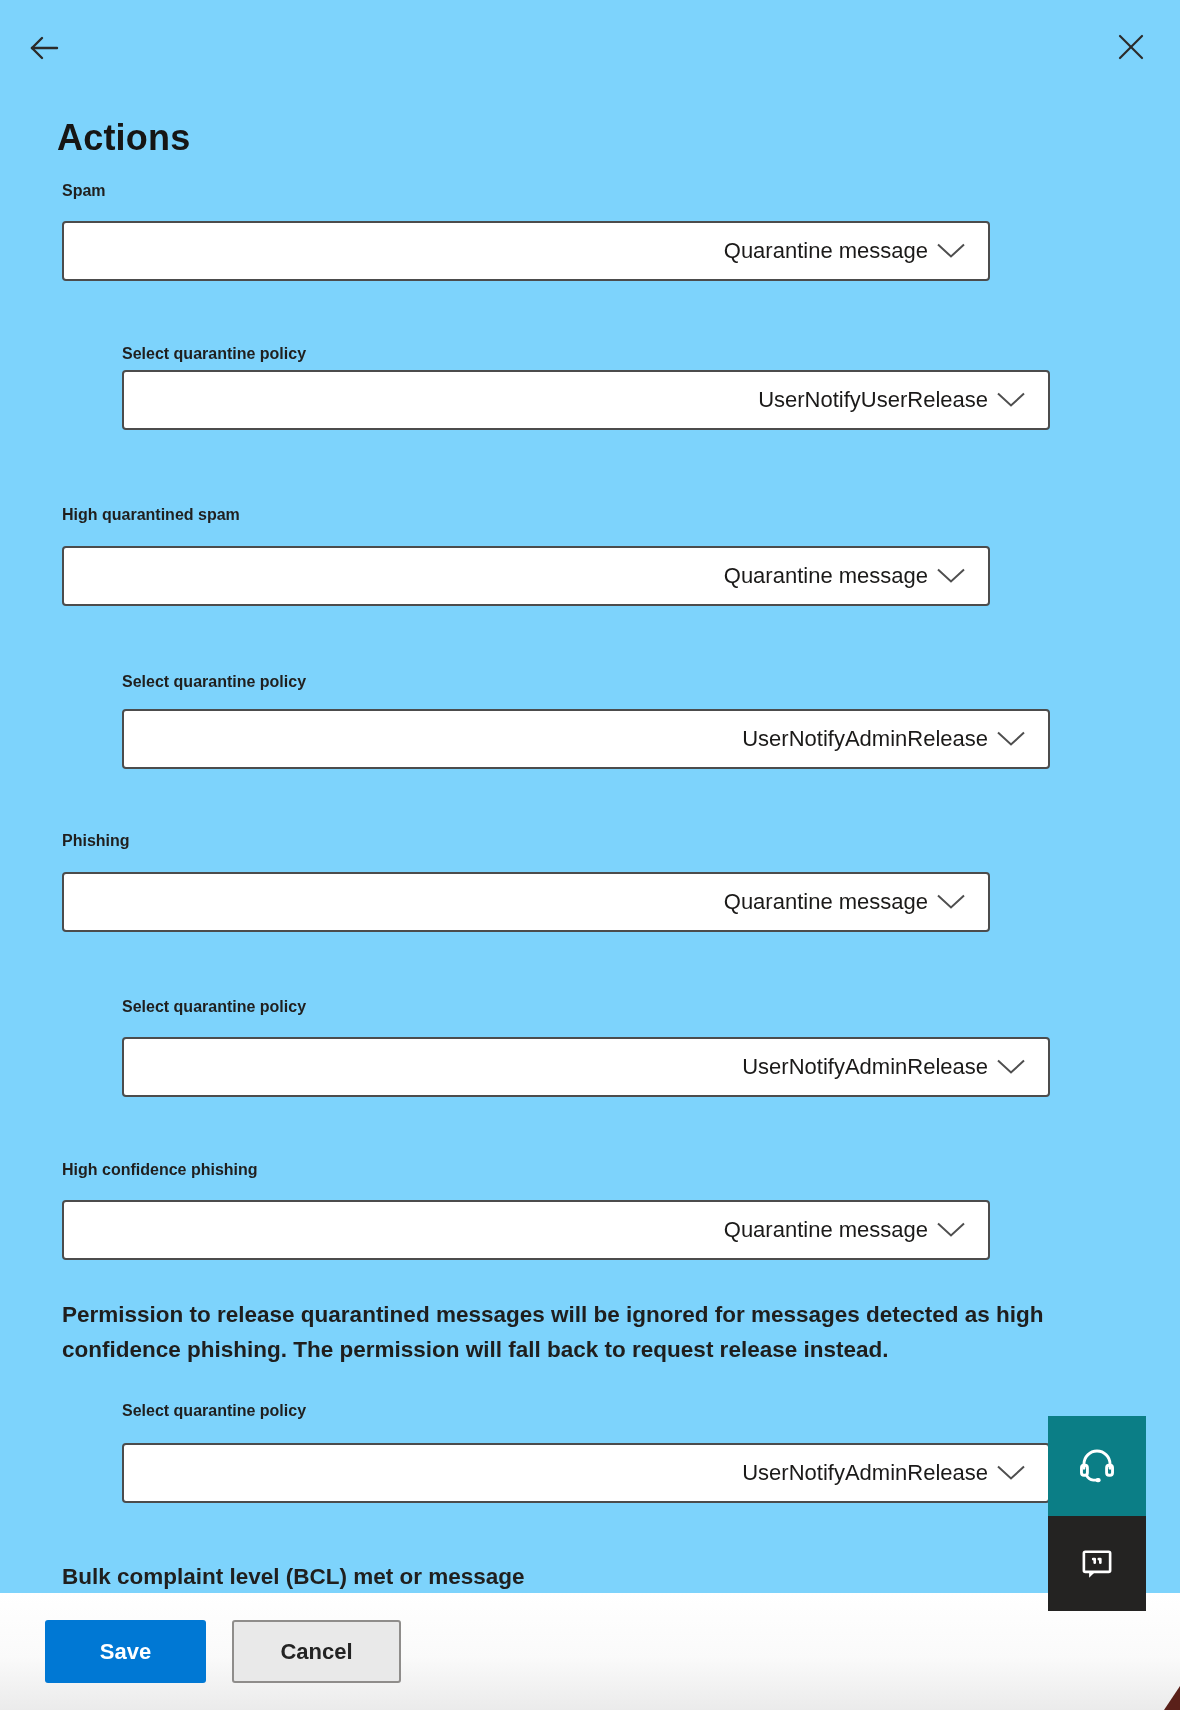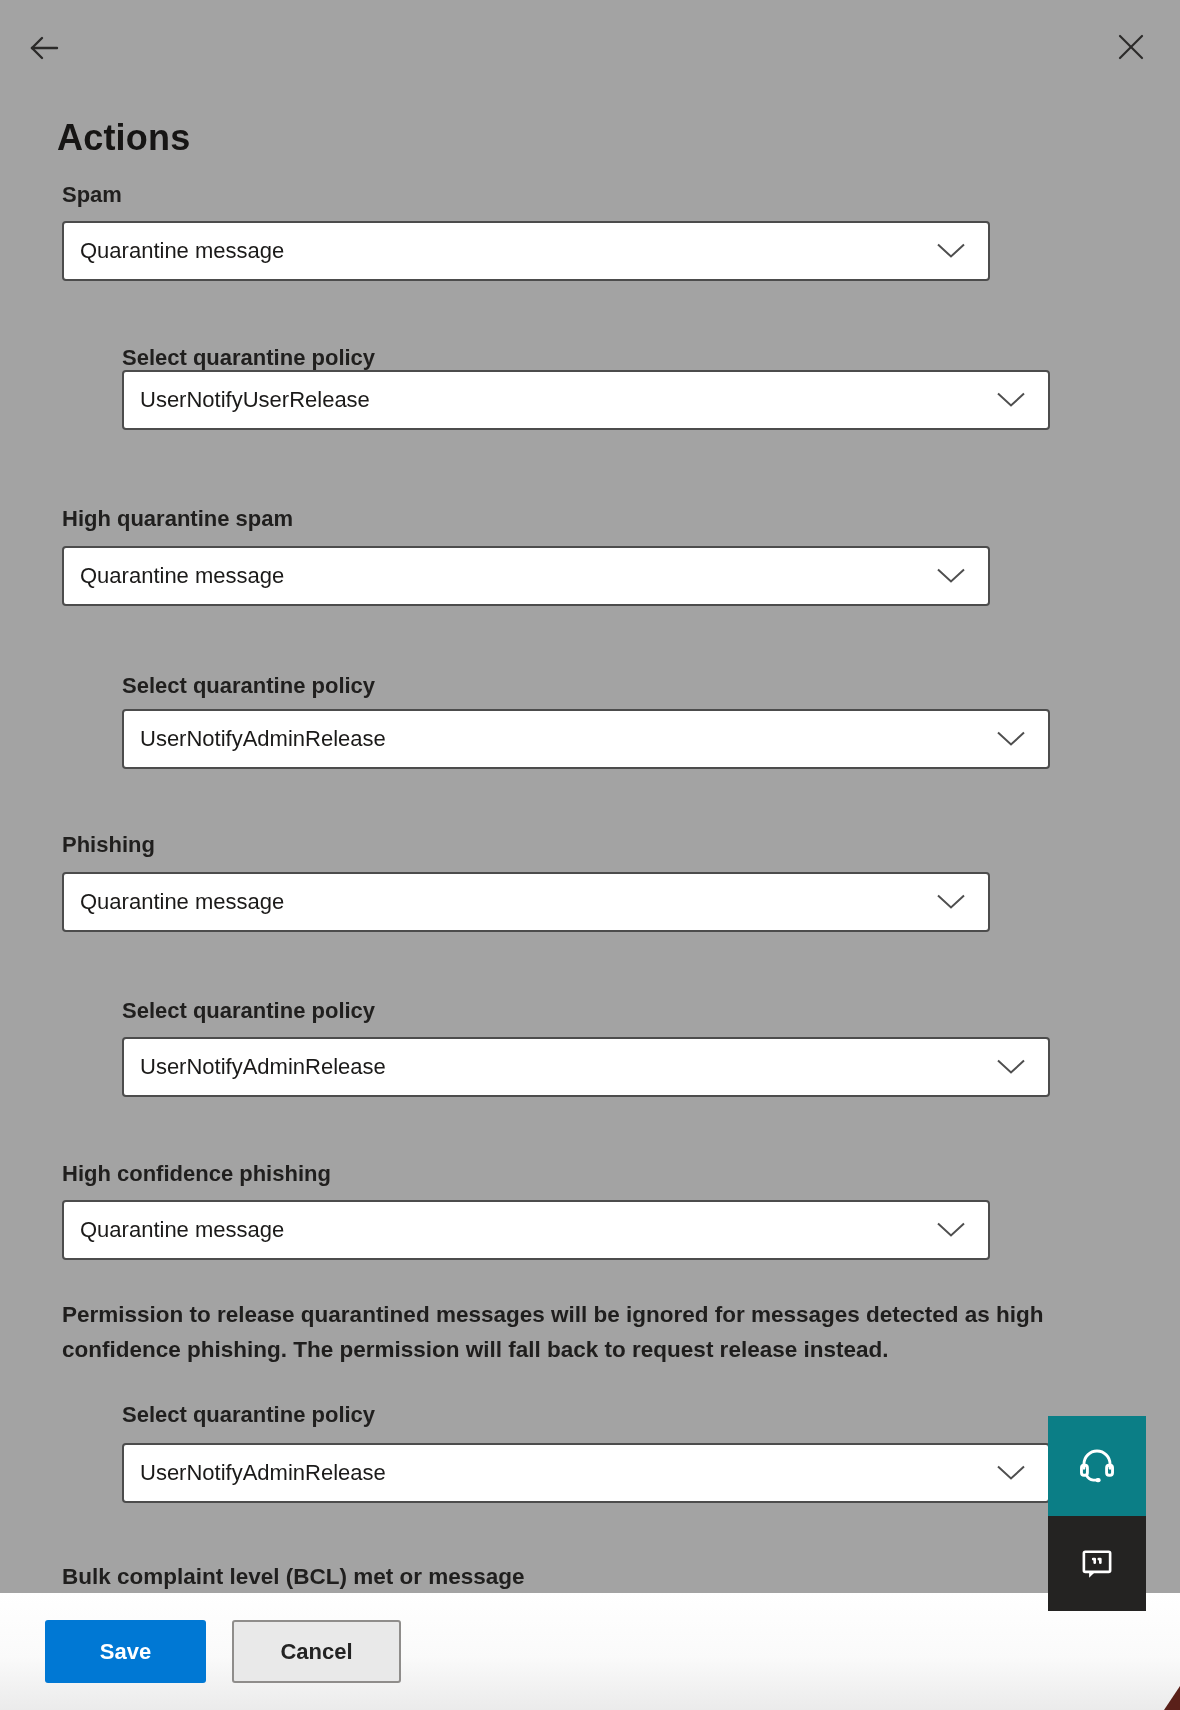--- a/index.html
+++ b/index.html
@@ -3,21 +3,21 @@
 <meta charset="utf-8">
 <style>
   html, body { margin: 0; padding: 0; background: #ffffff; }
   body {
     width: 1180px; height: 1710px;
     font-family: "Liberation Sans", sans-serif;
     color: #1b1b1b;
     position: relative;
     overflow: hidden;
   }
-  .screen { position: absolute; inset: 0; width: 1180px; height: 1710px; background: #a3a3a3; }
+  .screen { position: absolute; inset: 0; width: 1180px; height: 1710px; background: #7dd3fc; }
 
   
   .icon-btn {
     position: absolute;
     width: 44px; height: 44px;
     background: none; border: none; padding: 0;
     display: flex; align-items: center; justify-content: center;
     cursor: pointer;
   }
   .nav-back  { left: 22px;  top: 26px; }
@@ -26,37 +26,38 @@
   
   .page-title {
     position: absolute; left: 57px; top: 93px;
     font-size: 36px; font-weight: 700; color: #161514;
     letter-spacing: 0.2px;
   }
 
   
   .field-label {
     position: absolute;
-    font-size: 22px; font-weight: 600; color: #201f1e;
+    font-size: 16px; font-weight: 600; color: #201f1e;
     white-space: nowrap;
   }
   .x-main   { left: 62px;  }
   .x-indent { left: 122px; }
 
   
   .dropdown {
     position: absolute;
     width: 928px; height: 60px;
     box-sizing: border-box;
     background: #ffffff;
     border: 2px solid #4c4c4c;
     border-radius: 4px;
     display: flex; align-items: center;
     padding: 0 60px 0 16px;
     cursor: pointer;
+    justify-content: flex-end;
   }
   .dd-value {
     font-size: 22px; color: #1b1a19; font-weight: 400;
     white-space: nowrap; overflow: hidden;
   }
   .chevron {
     position: absolute; right: 22px; top: 50%;
     transform: translateY(-50%);
     display: flex; line-height: 0;
   }
@@ -156,21 +157,21 @@
   <div class="field-label x-indent" style="top:345px">Select quarantine policy</div>
   <div class="dropdown x-indent" style="top:370px">
     <span class="dd-value">UserNotifyUserRelease</span>
     <span class="chevron">
       <svg width="30" height="17" viewBox="0 0 30 17" fill="none" stroke="#4f4f4f" stroke-width="2">
           <polyline points="2,2 15,14 28,2"></polyline>
         </svg>
     </span>
   </div>
 
-  <div class="field-label x-main" style="top:506px">High quarantine spam</div>
+  <div class="field-label x-main" style="top:506px">High quarantined spam</div>
   <div class="dropdown x-main" style="top:546px">
     <span class="dd-value">Quarantine message</span>
     <span class="chevron">
       <svg width="30" height="17" viewBox="0 0 30 17" fill="none" stroke="#4f4f4f" stroke-width="2">
           <polyline points="2,2 15,14 28,2"></polyline>
         </svg>
     </span>
   </div>
 
   <div class="field-label x-indent" style="top:673px">Select quarantine policy</div>

